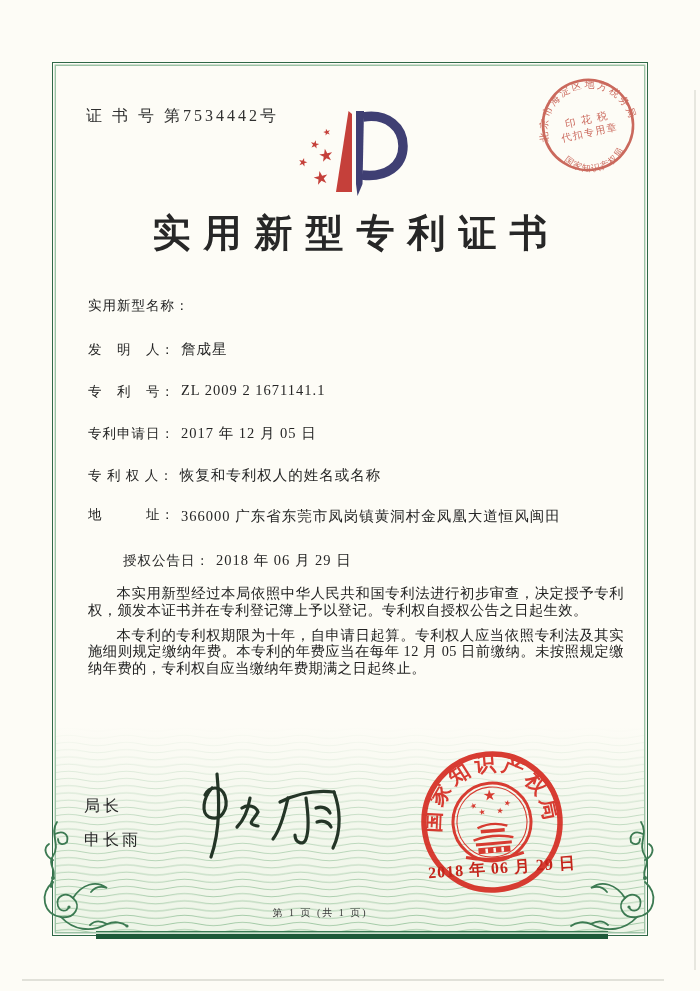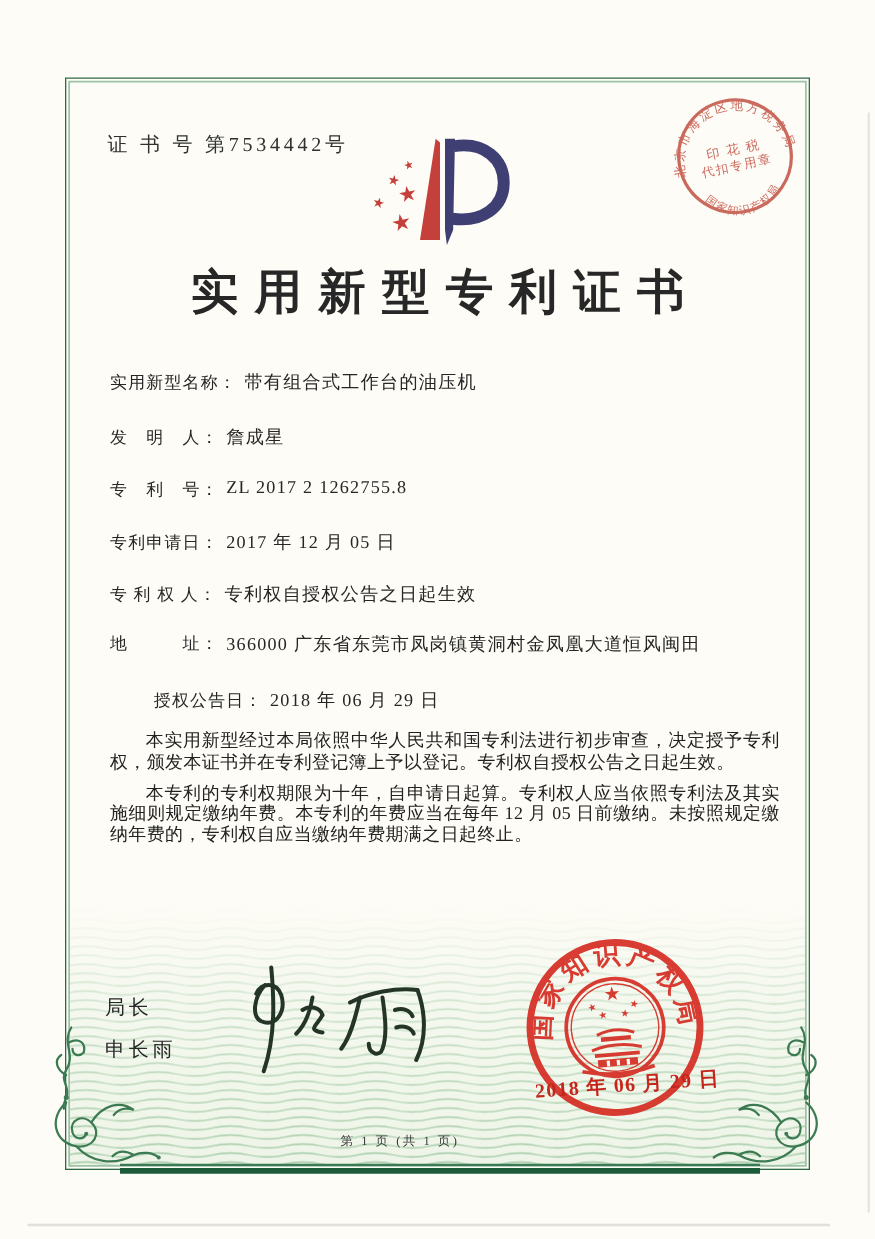--- a/index.html
+++ b/index.html
@@ -149,37 +149,36 @@
     <text x="36" y="57" font-size="17" transform="rotate(-10 36 51)">★</text>
     <text x="13" y="62" font-size="11" transform="rotate(15 13 58)">★</text>
     <text x="31" y="80" font-size="18" transform="rotate(-12 31 74)">★</text>
   </g>
 </svg>
 
 <div class="abs title">实用新型专利证书</div>
 
 <div class="row" style="top:296px;">
   <span class="lbl">实用新型名称：</span>
-  <span class="val">带有组合式工作台的油压机</span>
 </div>
 <div class="row" style="top:340px;">
   <span class="lbl">发　明　人：</span>
   <span class="val">詹成星</span>
 </div>
 <div class="row" style="top:382px;">
   <span class="lbl">专　利　号：</span>
-  <span class="val">ZL 2017 2 1262755.8</span>
+  <span class="val">ZL 2009 2 1671141.1</span>
 </div>
 <div class="row" style="top:424px;">
   <span class="lbl">专利申请日：</span>
   <span class="val">2017 年 12 月 05 日</span>
 </div>
 <div class="row" style="top:466px;">
   <span class="lbl">专 利 权 人：</span>
-  <span class="val">专利权自授权公告之日起生效</span>
+  <span class="val">恢复和专利权人的姓名或名称</span>
 </div>
 <div class="row" style="top:505px;">
   <span class="lbl">地　　　址：</span>
   <span class="val val-block">
     <div>366000 广东省东莞市凤岗镇黄洞村金凤凰大道恒风闽田</div>
   </span>
 </div>
 <div class="row" style="top:551px;width:560px;margin-left:35px;">
   <span class="lbl">授权公告日：</span>
   <span class="val">2018 年 06 月 29 日</span>

